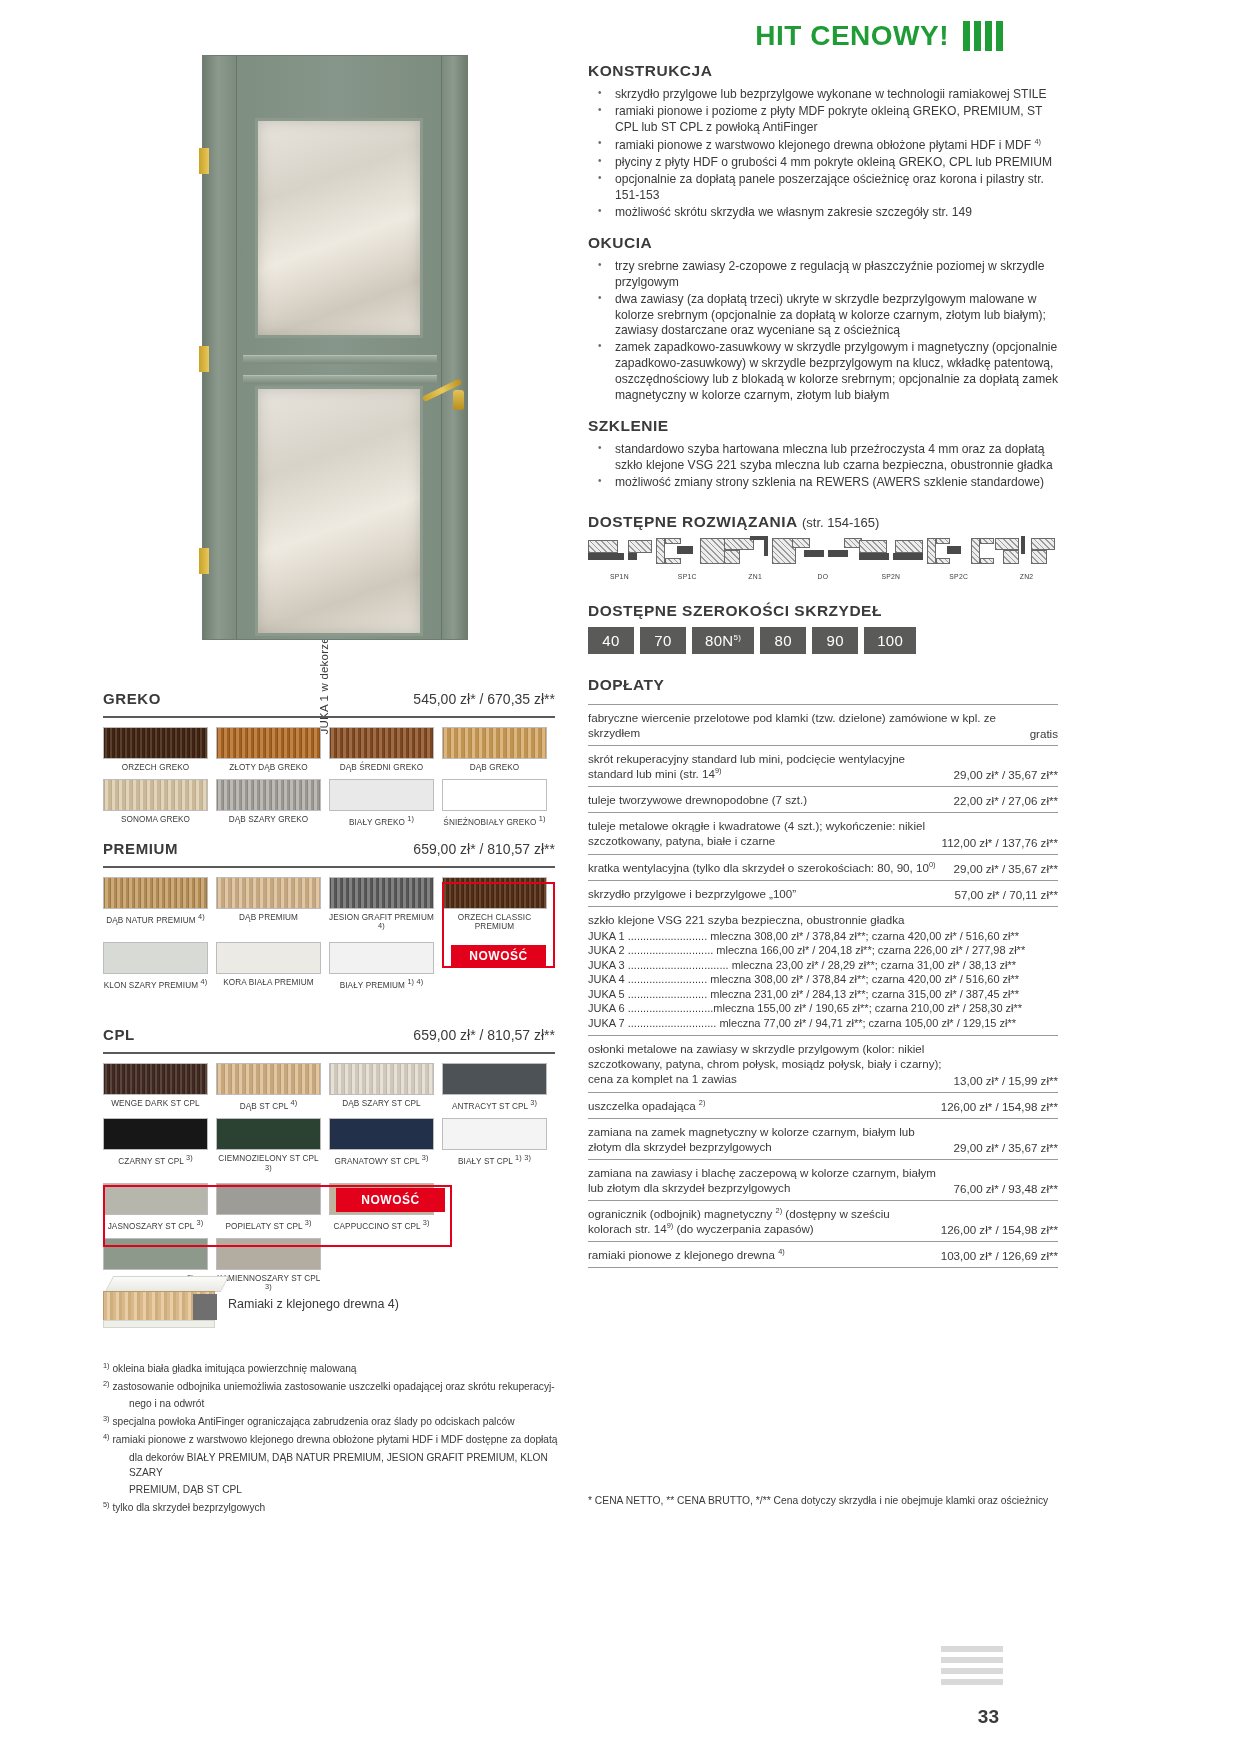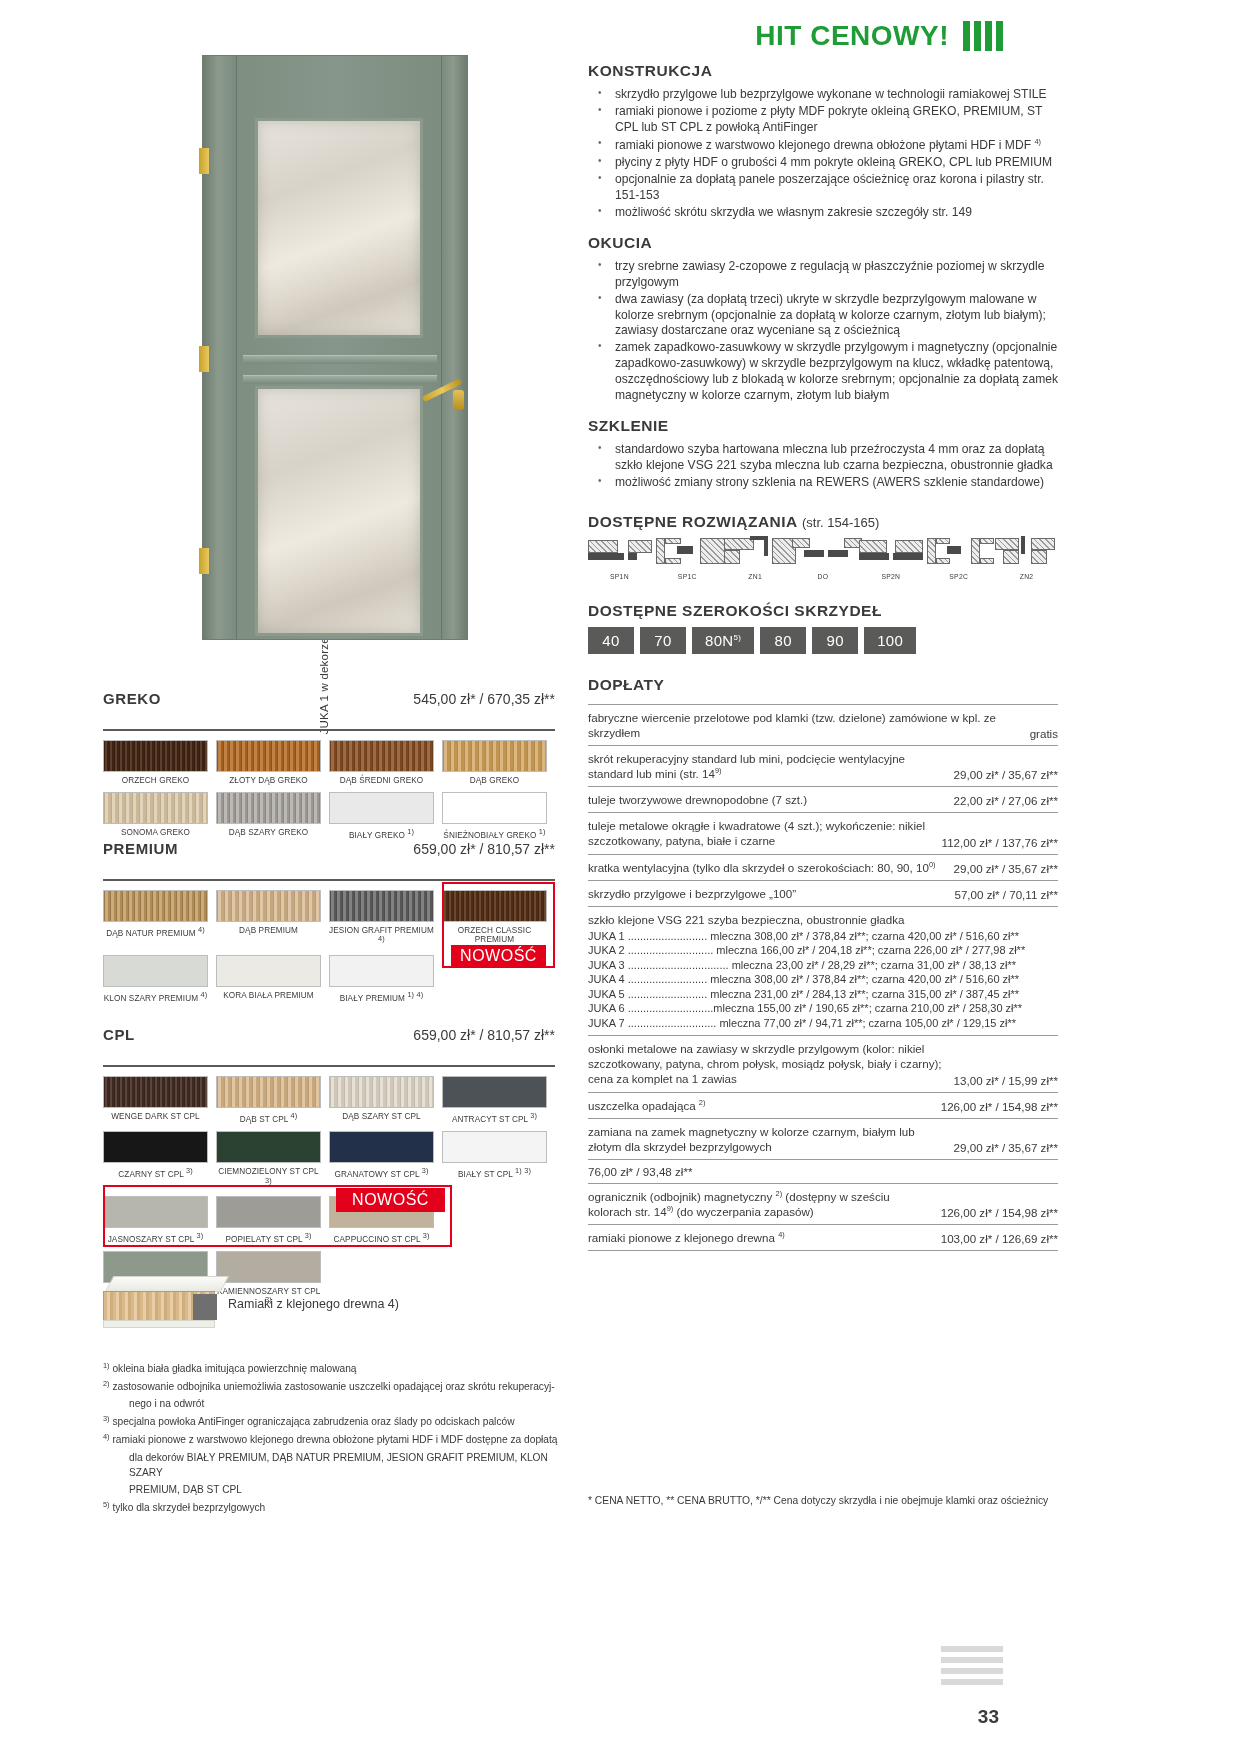--- a/index.html
+++ b/index.html
@@ -63,32 +63,32 @@
   }
   .handle-base { position:absolute; right:3px; top:334px; width:11px; height:20px;
     background: linear-gradient(180deg,#e2c259,#b8901d); border-radius:3px; }
   .hinge { position: absolute; left: -4px; width: 10px; height: 26px;
     background: linear-gradient(90deg,#c9a227,#e8c95e); }
   .hinge.h1 { top: 92px; } .hinge.h2 { top: 290px; } .hinge.h3 { top: 492px; }
 
   
   .decor-group { position: absolute; left: 103px; width: 452px; }
   .dg-head { display: flex; justify-content: space-between; align-items: baseline;
-    border-bottom: 2px solid #5a5a5a; padding-bottom: 22px; }
+    border-bottom: 2px solid #5a5a5a; padding-bottom: 9px; }
   .dg-name { font-size: 15px; font-weight: bold; letter-spacing: .6px; color: #3a3a3a; }
   .dg-price { font-size: 14px; color: #3a3a3a; }
   .swatch-grid { display: flex; flex-wrap: wrap; margin-top: 9px; }
   .sw { width: 113px; }
   .sw-chip { width: 105px; height: 32px; border: 1px solid #bdbdbd; }
   .sw-name { font-size: 8.2px; text-align: center; width: 105px; margin-top: 4px;
     letter-spacing: .1px; color: #3a3a3a; line-height: 1.15; }
   .row2 { margin-top: 7px; }
   .novelty {
     position: absolute; background: #e2001a; color: #fff;
-    font-size: 16px; font-weight: normal; letter-spacing: .5px;
+    font-size: 12px; font-weight: bold; letter-spacing: .5px;
     display: flex; align-items: center; justify-content: center;
   }
   .hl-box { position: absolute; border: 2px solid #e2001a; }
 
   
   .frame-sample { position: absolute; left: 103px; top: 1275px; width: 460px; height: 58px;
     display: flex; align-items: center; gap: 0; }
   .frame-img { width: 125px; height: 56px; position: relative; }
   .frame-img .top { position:absolute; left:6px; top:0; width:116px; height:16px;
     background:linear-gradient(180deg,#fbfbf8,#e9e9e4); transform: skewX(-28deg); border:1px solid #d5d5cf;}
@@ -512,20 +512,21 @@
         </div>
         <div class="srow">
           <div class="sdesc">uszczelka opadająca <sup>2)</sup></div>
           <div class="sval">126,00 zł* / 154,98 zł**</div>
         </div>
         <div class="srow">
           <div class="sdesc">zamiana na zamek magnetyczny w kolorze czarnym, białym lub złotym dla skrzydeł bezprzylgowych</div>
           <div class="sval">29,00 zł* / 35,67 zł**</div>
         </div>
         <div class="srow">
+          <div class="sdesc">zamiana na zawiasy i blachę zaczepową w kolorze czarnym, białym lub złotym dla skrzydeł bezprzylgowych</div>
           <div class="sval">76,00 zł* / 93,48 zł**</div>
         </div>
         <div class="srow">
           <div class="sdesc">ogranicznik (odbojnik) magnetyczny  <sup>2)</sup>  (dostępny w sześciu kolorach str. 14<sup>9)</sup> (do wyczerpania zapasów)</div>
           <div class="sval">126,00 zł* / 154,98 zł**</div>
         </div>
         <div class="srow">
           <div class="sdesc">ramiaki pionowe z klejonego drewna <sup>4)</sup></div>
           <div class="sval">103,00 zł* / 126,69 zł**</div>
         </div>

